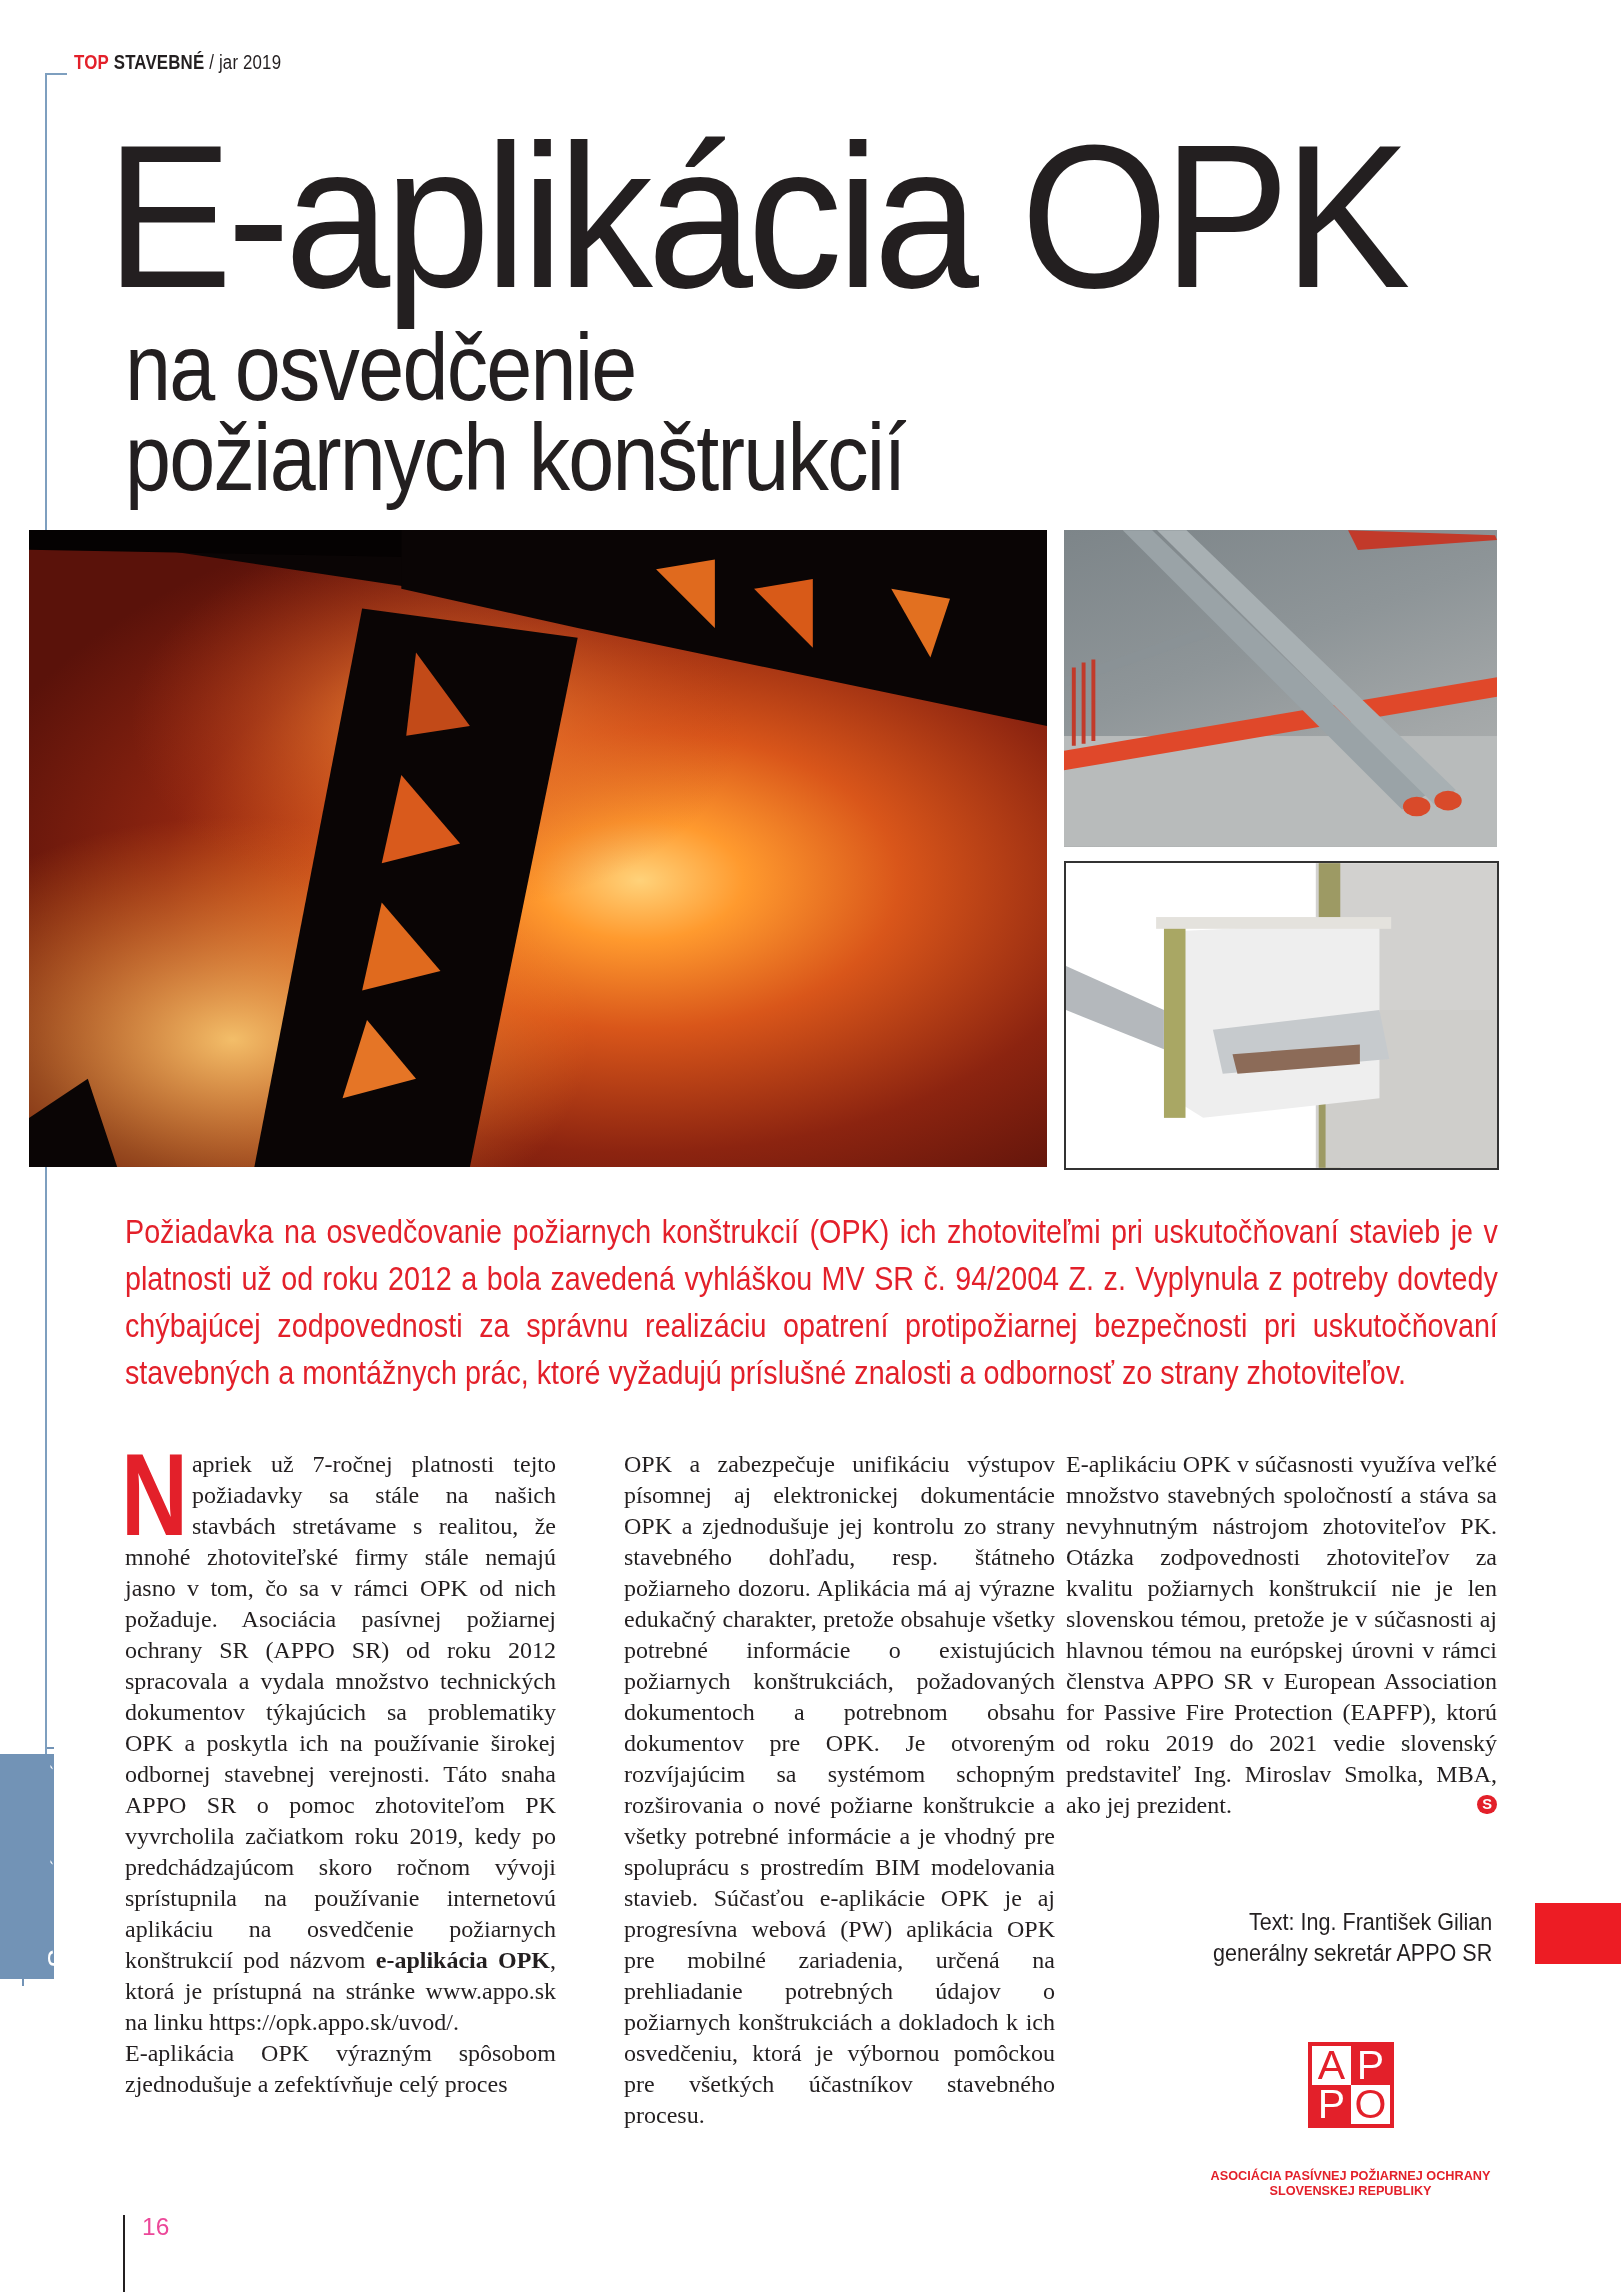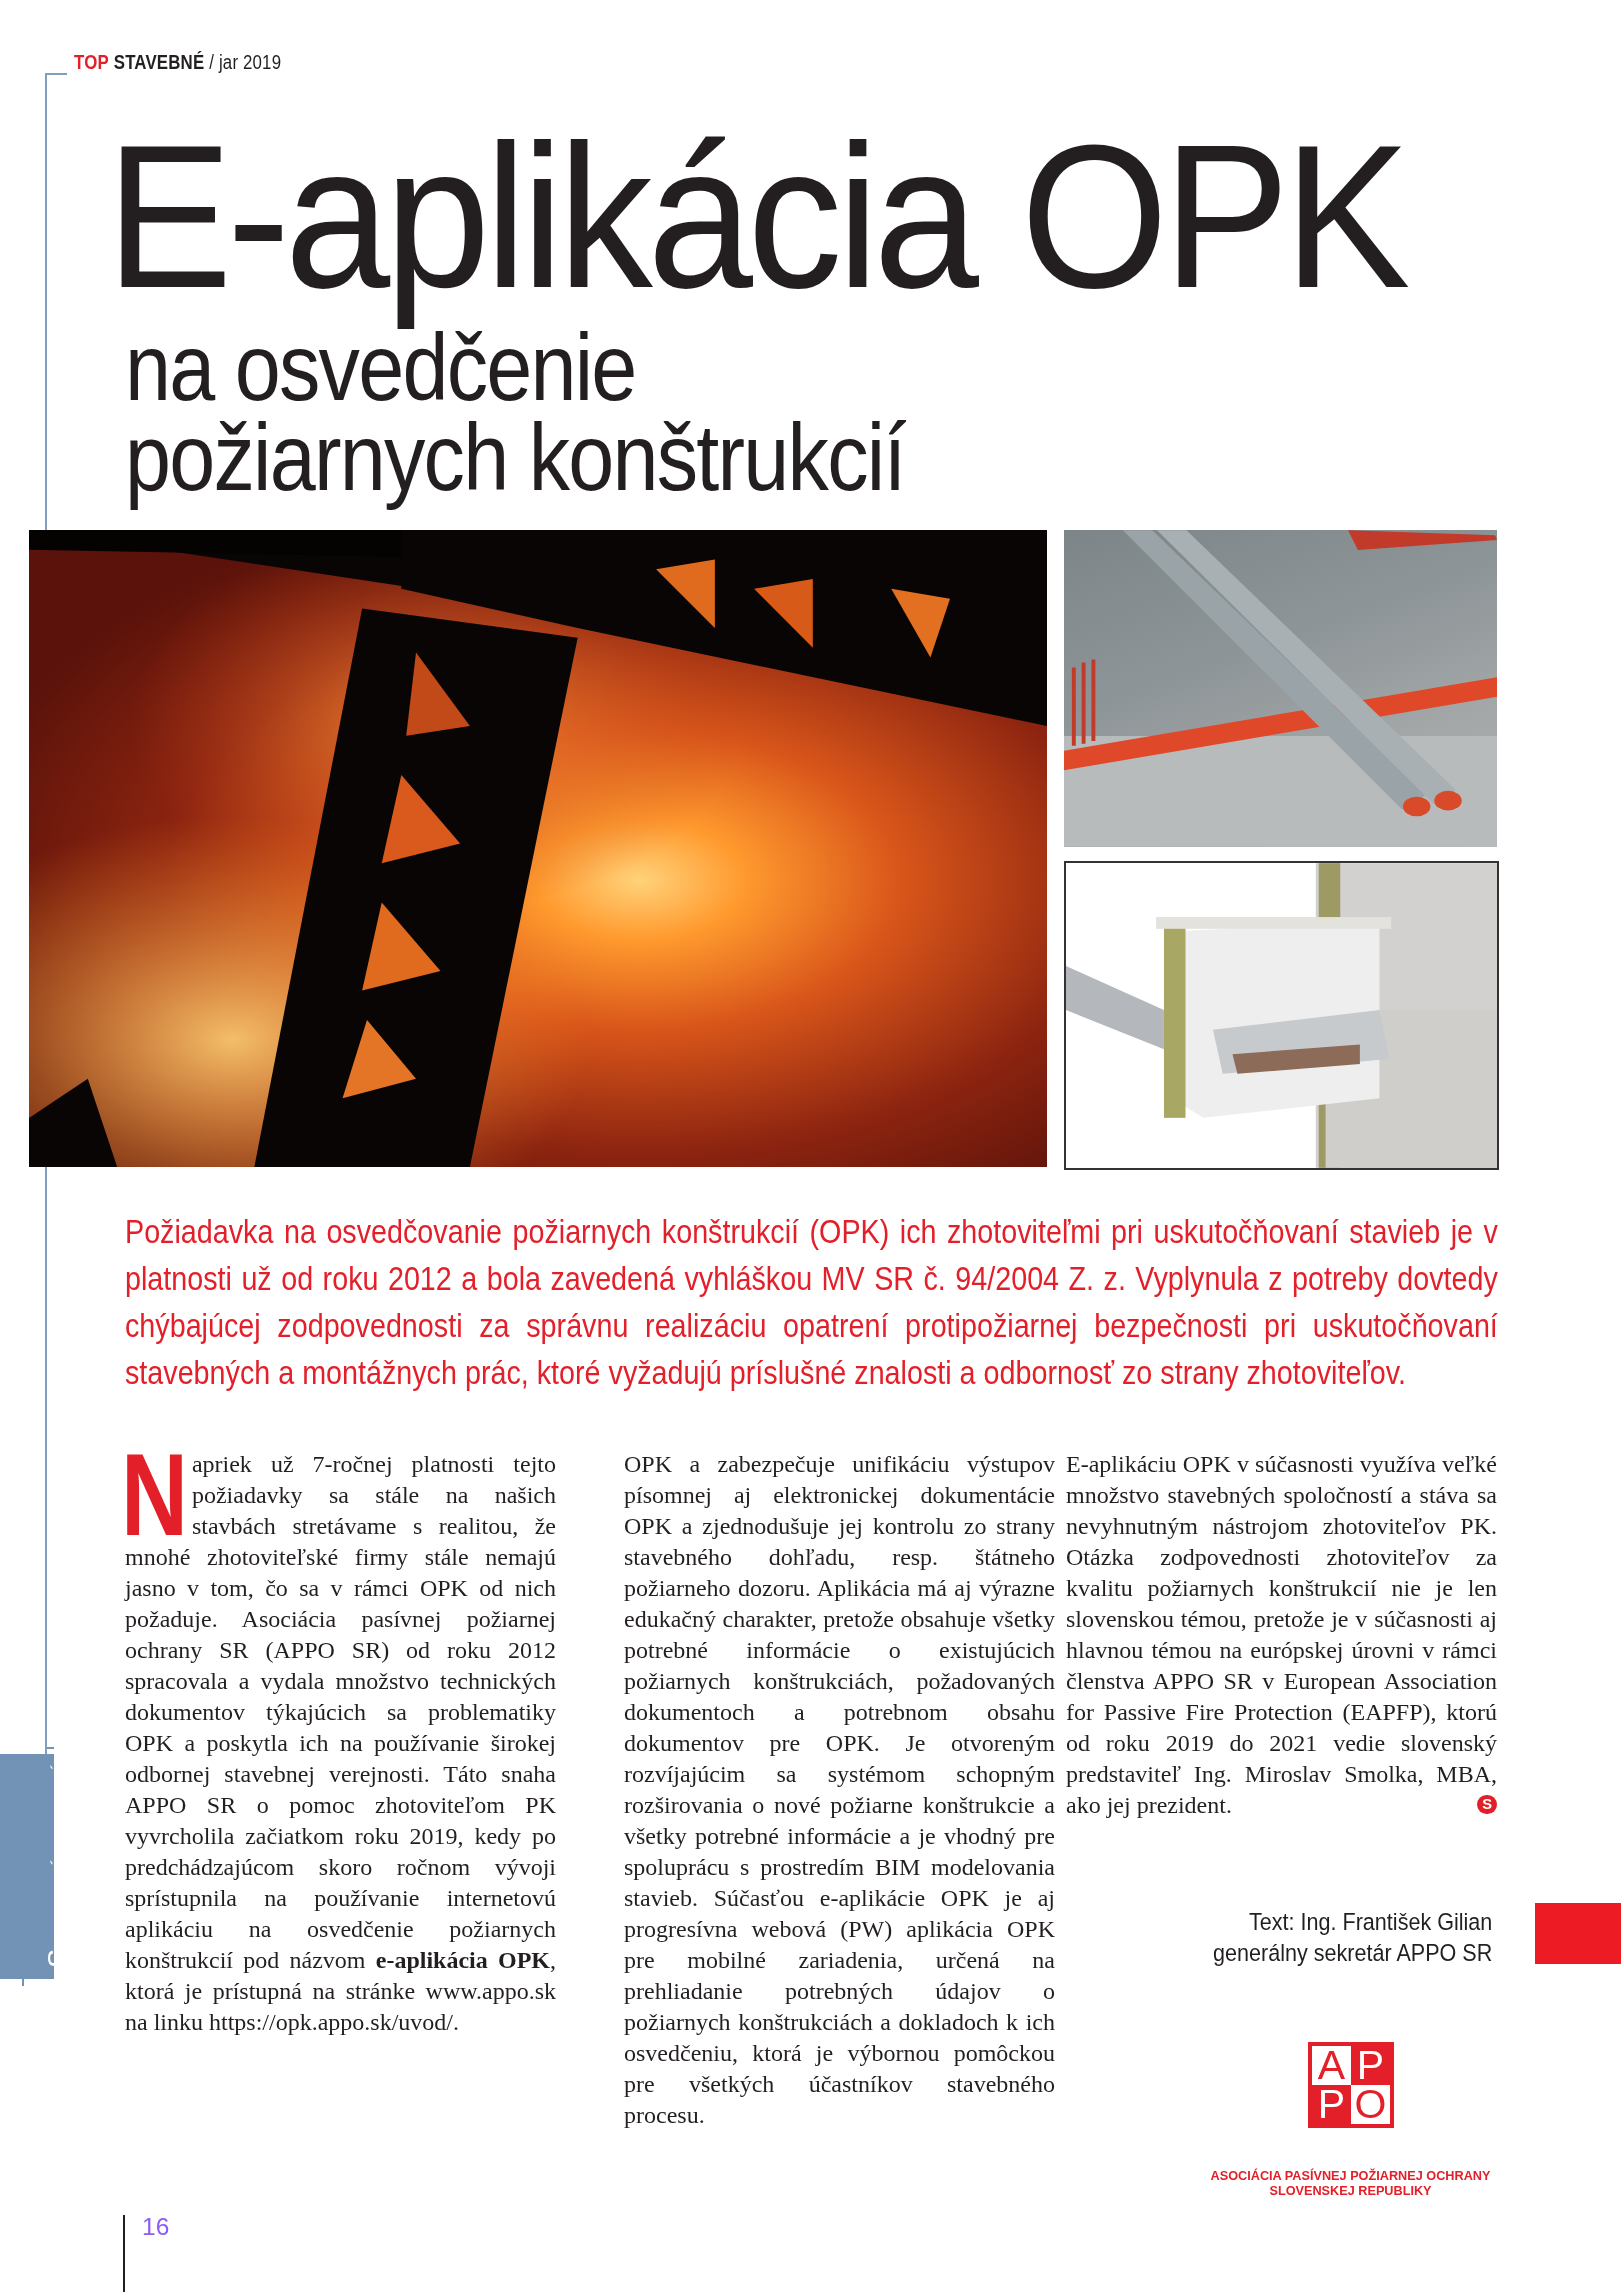--- a/index.html
+++ b/index.html
@@ -51,21 +51,21 @@
 
   
   .side-tab { position:absolute; left:0; top:1754px; width:54px; height:225px; background:#7293b6; }
   .side-text { position:absolute; left:42px; top:1968px; transform:rotate(-90deg); transform-origin:left top; color:#fff; font-size:19.6px; white-space:nowrap; letter-spacing:0.5px; }
   .side-text .big { font-size:29px; }
   .side-line-top { position:absolute; left:47px; top:1747px; width:6.9px; height:2px; background:#7293b6; }
   .side-line-bot { position:absolute; left:21.6px; top:1978px; width:2px; height:7.8px; background:#7293b6; }
 
   
   .folio-line { position:absolute; left:123px; top:2215px; width:2px; height:77px; background:#231f20; }
-  .folio { position:absolute; left:142px; top:2213px; font-size:24.5px; color:#8b5cf6;text-align:right; }
+  .folio { position:absolute; left:142px; top:2213px; font-size:24.5px; color:#ec4899;text-align:right; }
 </style>
 </head>
 <body>
 
 <div class="hdr-line-h"></div>
 <div class="hdr-line-v"></div>
 <div class="hdr">
   <span class="top">TOP</span>
   <span class="mag">STAVEBNÉ</span>
   <span class="sep">/ jar 2019</span>
@@ -134,20 +134,21 @@
     <polygon points="150,170 320,150 330,200 160,215" fill="#c6cacd"></polygon>
     <polygon points="170,195 300,185 300,205 175,215" fill="#8c6b58"></polygon>
     <rect x="92" y="55" width="240" height="12" fill="#e4e2dd"></rect>
   </svg>
 </div>
 
 <p class="lead" style="margin:0">Požiadavka na osvedčovanie požiarnych konštrukcií (OPK) ich zhotoviteľmi pri uskutočňovaní stavieb je v platnosti už od roku 2012 a bola zavedená vyhláškou MV SR č. 94/2004 Z. z. Vyplynula z potreby dovtedy chýbajúcej zodpovednosti za správnu realizáciu opatrení protipožiarnej bezpečnosti pri uskutočňovaní stavebných a montážnych prác, ktoré vyžadujú príslušné znalosti a odbornosť zo strany zhotoviteľov.</p>
 
 <div class="col col1">
   <p><span class="dropcap">N</span><span>apriek už 7-ročnej platnosti tejto požiadavky sa stále na našich stavbách stretávame s realitou, že mnohé zhotoviteľské firmy stále nemajú jasno v tom, čo sa v rámci OPK od nich požaduje. Asociácia pasívnej požiarnej ochrany SR (APPO SR) od roku 2012 spracovala a vydala množstvo technických dokumentov týkajúcich sa problematiky OPK a poskytla ich na používanie širokej odbornej stavebnej verejnosti. Táto snaha APPO SR o pomoc zhotoviteľom PK vyvrcholila začiatkom roku 2019, kedy po predchádzajúcom skoro ročnom vývoji sprístupnila na používanie internetovú aplikáciu na osvedčenie požiarnych konštrukcií pod názvom </span><b>e-aplikácia OPK</b><span>, ktorá je prístupná na stránke www.appo.sk na linku https://opk.appo.sk/uvod/.</span></p>
+  <p>E-aplikácia OPK výrazným spôsobom zjednodušuje a zefektívňuje celý proces</p>
 </div>
 <div class="col col2">
   <p>OPK a zabezpečuje unifikáciu výstupov písomnej aj elektronickej dokumentácie OPK a zjednodušuje jej kontrolu zo strany stavebného dohľadu, resp. štátneho požiarneho dozoru. Aplikácia má aj výrazne edukačný charakter, pretože obsahuje všetky potrebné informácie o existujúcich požiarnych konštrukciách, požadovaných dokumentoch a potrebnom obsahu dokumentov pre OPK. Je otvoreným rozvíjajúcim sa systémom schopným rozširovania o nové požiarne konštrukcie a všetky potrebné informácie a je vhodný pre spoluprácu s prostredím BIM modelovania stavieb. Súčasťou e-aplikácie OPK je aj progresívna webová (PW) aplikácia OPK pre mobilné zariadenia, určená na prehliadanie potrebných údajov o požiarnych konštrukciách a dokladoch k ich osvedčeniu, ktorá je výbornou pomôckou pre všetkých účastníkov stavebného procesu.</p>
 </div>
 <div class="col col3">
   <p><span>E-aplikáciu OPK v súčasnosti využíva veľké množstvo stavebných spoločností a stáva sa nevyhnutným nástrojom zhotoviteľov PK. Otázka zodpovednosti zhotoviteľov za kvalitu požiarnych konštrukcií nie je len slovenskou témou, pretože je v súčasnosti aj hlavnou témou na európskej úrovni v rámci členstva APPO SR v European Association for Passive Fire Protection (EAPFP), ktorú od roku 2019 do 2021 vedie slovenský predstaviteľ Ing. Miroslav Smolka, MBA, ako jej prezident.</span><span class="end-mark">S</span></p>
 </div>
 
 <div class="credit">
   <div>Text: Ing. František Gilian</div>

